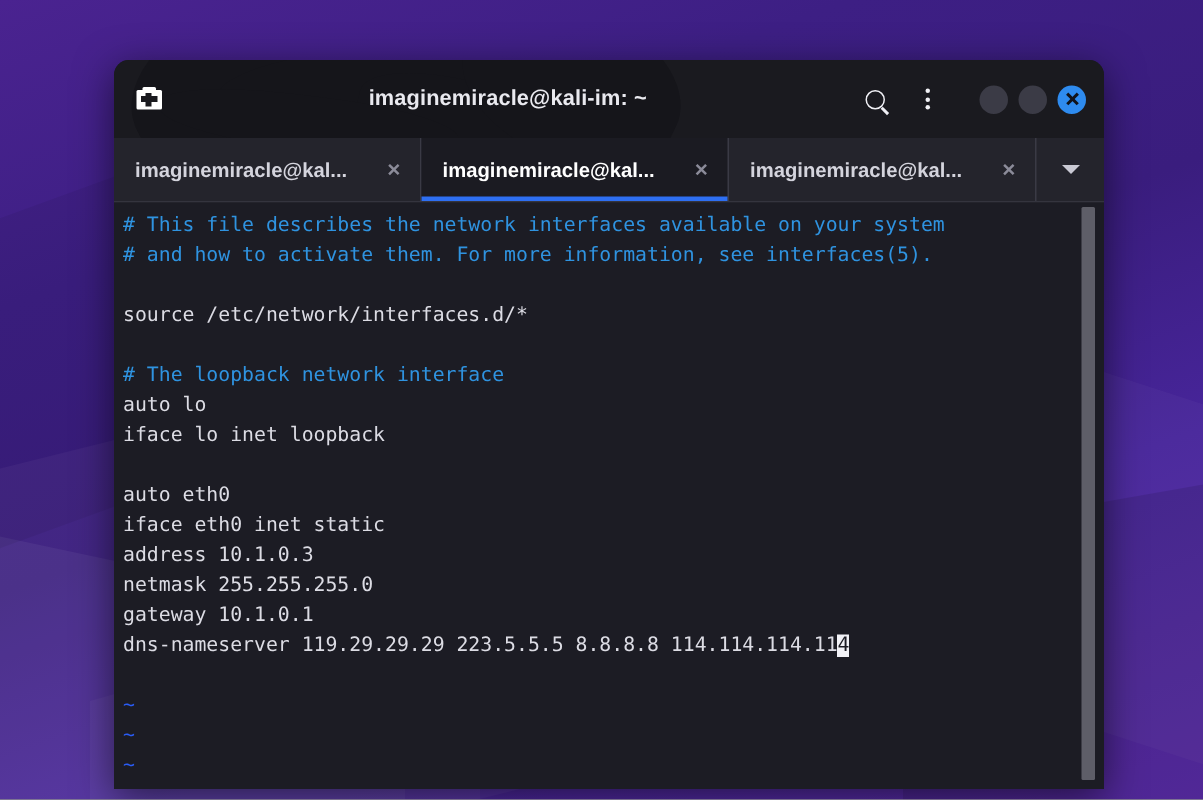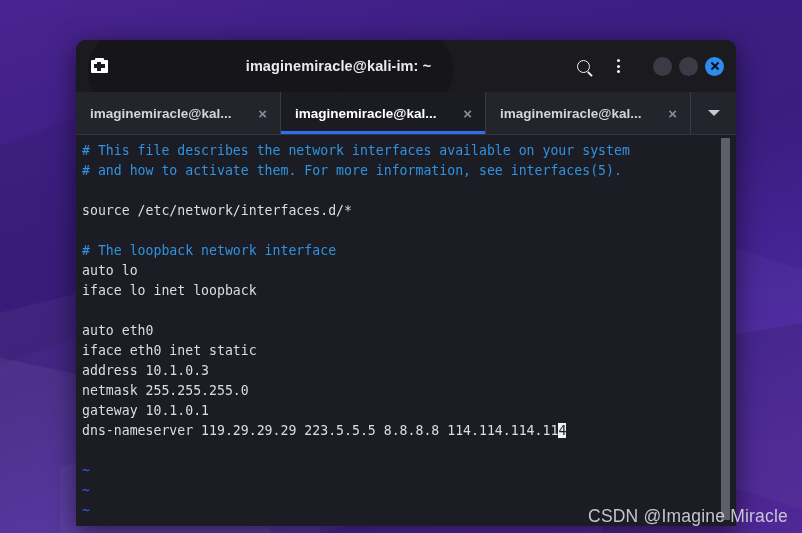--- a/index.html
+++ b/index.html
@@ -371,14 +371,13 @@
       </div>
 
     <div id="terminal">
       <div id="term-text"><div class="line"><span class="cm" style="color: rgb(47, 147, 224);"># This file describes the network interfaces available on your system</span></div><div class="line"><span class="cm" style="color: rgb(47, 147, 224);"># and how to activate them. For more information, see interfaces(5).</span></div><div class="line"><span style="color: rgb(220, 220, 228);"></span></div><div class="line"><span style="color: rgb(220, 220, 228);">source /etc/network/interfaces.d/*</span></div><div class="line"><span style="color: rgb(220, 220, 228);"></span></div><div class="line"><span class="cm" style="color: rgb(47, 147, 224);"># The loopback network interface</span></div><div class="line"><span style="color: rgb(220, 220, 228);">auto lo</span></div><div class="line"><span style="color: rgb(220, 220, 228);">iface lo inet loopback</span></div><div class="line"><span style="color: rgb(220, 220, 228);"></span></div><div class="line"><span style="color: rgb(220, 220, 228);">auto eth0</span></div><div class="line"><span style="color: rgb(220, 220, 228);">iface eth0 inet static</span></div><div class="line"><span style="color: rgb(220, 220, 228);">address 10.1.0.3</span></div><div class="line"><span style="color: rgb(220, 220, 228);">netmask 255.255.255.0</span></div><div class="line"><span style="color: rgb(220, 220, 228);">gateway 10.1.0.1</span></div><div class="line"><span style="color: rgb(220, 220, 228);">dns-nameserver 119.29.29.29 223.5.5.5 8.8.8.8 114.114.114.11</span><span class="cursor">4</span></div><div class="line"><span style="color: rgb(220, 220, 228);"></span></div><div class="line"><span class="tilde" style="color: rgb(42, 92, 245);">~</span></div><div class="line"><span class="tilde" style="color: rgb(42, 92, 245);">~</span></div><div class="line"><span class="tilde" style="color: rgb(42, 92, 245);">~</span></div><div class="line"><span class="tilde" style="color: rgb(42, 92, 245);">~</span></div></div>
       <div id="scrollbar-track">
         <div id="scrollbar-thumb"></div>
       </div>
     </div>
   </div>
 
-  <div id="watermark">CSDN @Imagine Miracle</div>
 </div>
 
 </body></html>

